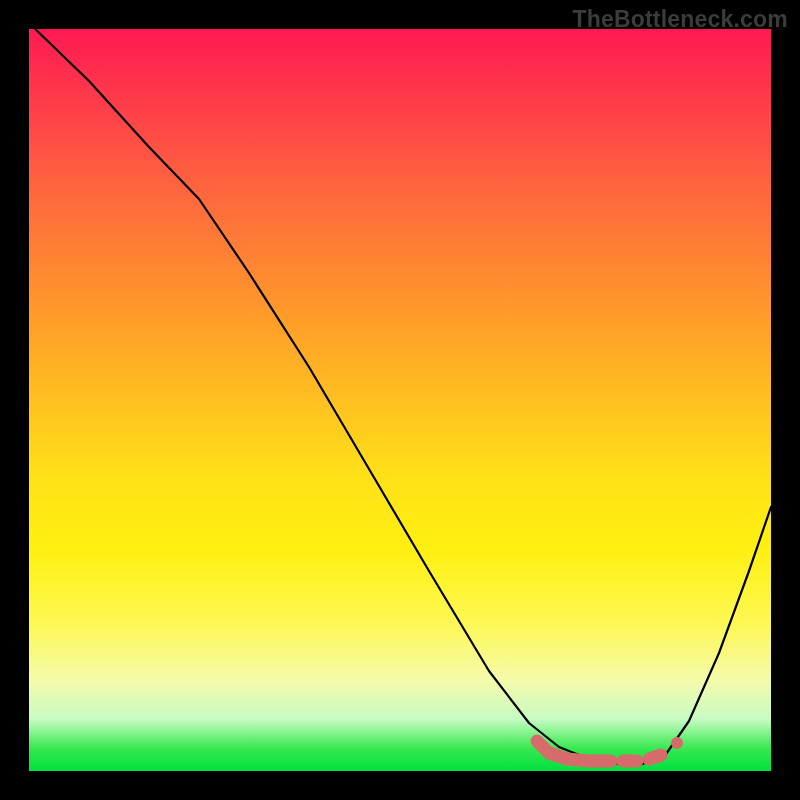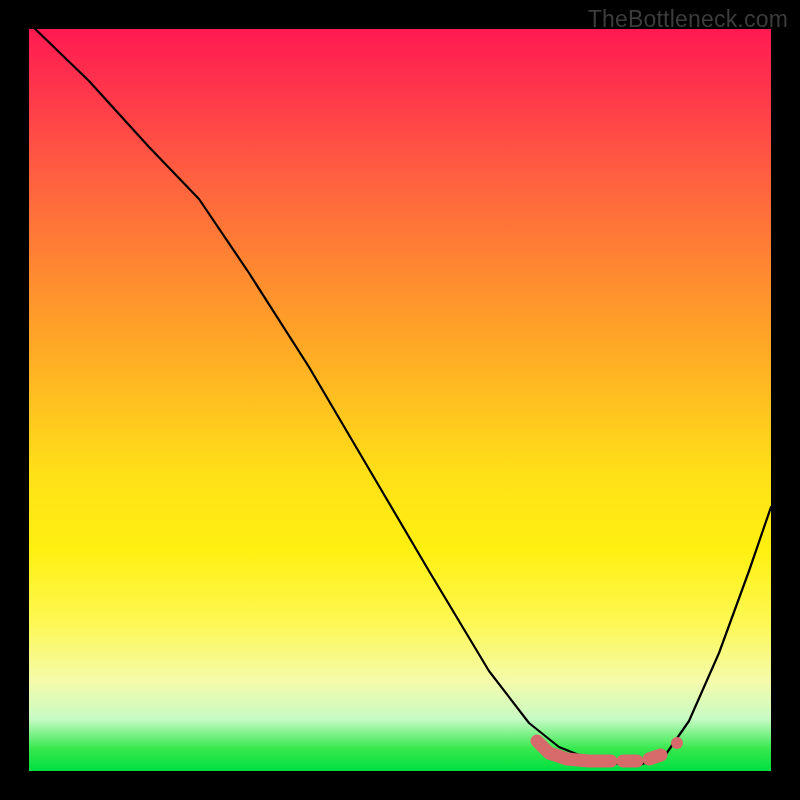--- a/index.html
+++ b/index.html
@@ -31,21 +31,21 @@
       #36e84e 97%,
       #00e040 100%
     );
   }
   .watermark {
     position: absolute;
     top: 6px;
     right: 12px;
     font-family: Arial, Helvetica, sans-serif;
     font-size: 23px;
-    font-weight: 400;
+    font-weight: 700;
     color: #3c3c3c;
     letter-spacing: 0.2px;
     user-select: none;
   }
   svg.plot {
     position: absolute;
     left: 29px;
     top: 29px;
     width: 742px;
     height: 742px;

